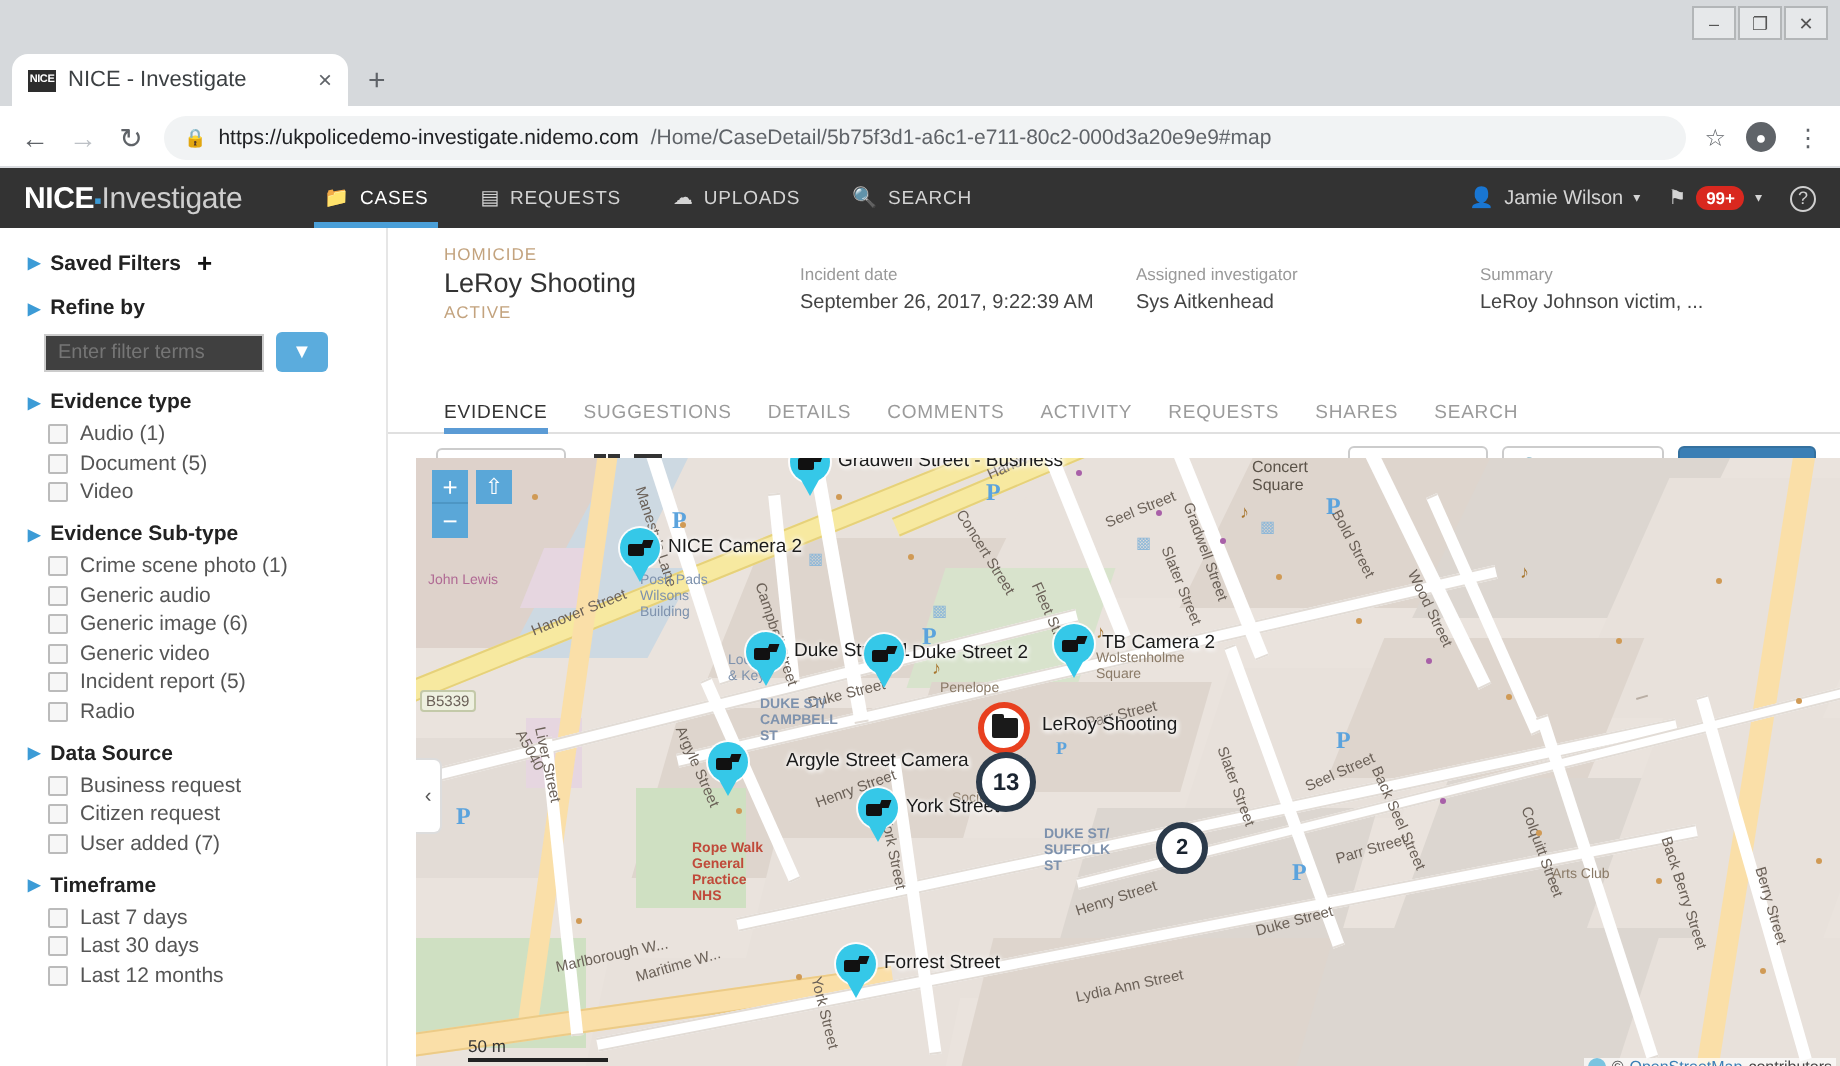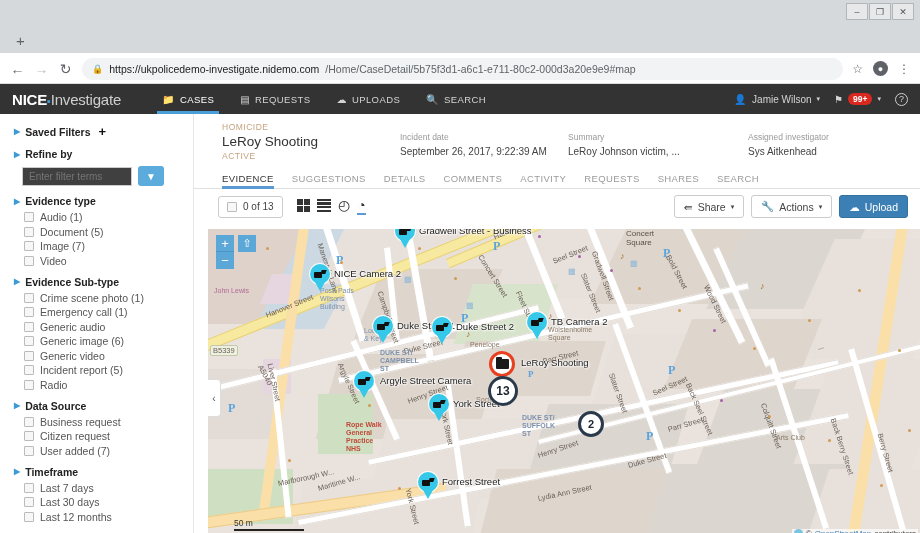--- a/index.html
+++ b/index.html
@@ -144,21 +144,21 @@
   .case-title { font-size: 13.5px; color: #333; margin: 2px 0 2px; }
   .case-status { color: #c3a37e; font-size: 8.5px; letter-spacing: 0.5px; }
   .meta-lbl { color: #999; font-size: 8.5px; }
   .meta-val { color: #444; font-size: 10px; margin-top: 4px; }
   .col-date { width: 168px; padding-top: 10px; }
   .col-inv { width: 172px; padding-top: 10px; }
   .col-sum { width: 180px; padding-top: 10px; }
 
   .tabs {
     display: flex; gap: 0; padding-left: 28px; border-bottom: 1px solid #e0e0e0;
-    height: 22px; align-items: flex-end;
+    height: 22px; align-items: flex-end; margin-top: 28px;
   }
   .tab-item {
     font-size: 9.5px; letter-spacing: 0.4px; color: #9b9b9b; padding: 0 9px 4px;
     position: relative;
   }
   .tab-item:first-child { padding-left: 0; }
   .tab-item.active { color: #333; }
   .tab-item.active::after {
     content: ""; position: absolute; left: 0; right: 9px; bottom: -1px;
     height: 3px; background: #5b9bd5;
@@ -334,20 +334,25 @@
 
 <div class="browser-top">
   <div class="win-controls">
     <div class="win-btn">–</div>
     <div class="win-btn">❐</div>
     <div class="win-btn">✕</div>
   </div>
 </div>
 
 <div class="tabstrip">
+  <div class="tab">
+    <div class="tab-favicon">NICE</div>
+    <div class="tab-title">NICE - Investigate</div>
+    <div class="tab-close">×</div>
+  </div>
   <div class="newtab">+</div>
 </div>
 
 <div class="omnibar">
   <div class="nav-ico">←</div>
   <div class="nav-ico fwd">→</div>
   <div class="nav-ico">↻</div>
   <div class="urlbox">
     <span class="lock">🔒</span>
     <span>https://ukpolicedemo-investigate.nidemo.com</span>
@@ -428,40 +433,32 @@
       <div class="opt">
         <span class="cbox"></span>
         <span>Audio (1)</span>
       </div>
       <div class="opt">
         <span class="cbox"></span>
         <span>Document (5)</span>
       </div>
       <div class="opt">
         <span class="cbox"></span>
-        <span>Image (7)</span>
-      </div>
-      <div class="opt">
-        <span class="cbox"></span>
         <span>Video</span>
       </div>
     </div>
 
     <div class="filter-group">
       <div class="grp-head">
         <span class="tri">▶</span>
         <span>Evidence Sub-type</span>
       </div>
       <div class="opt">
         <span class="cbox"></span>
         <span>Crime scene photo (1)</span>
-      </div>
-      <div class="opt">
-        <span class="cbox"></span>
-        <span>Emergency call (1)</span>
       </div>
       <div class="opt">
         <span class="cbox"></span>
         <span>Generic audio</span>
       </div>
       <div class="opt">
         <span class="cbox"></span>
         <span>Generic image (6)</span>
       </div>
       <div class="opt">
@@ -523,27 +520,27 @@
     <div class="case-head">
       <div class="case-col" style="width:178px;">
         <div class="case-type">HOMICIDE</div>
         <div class="case-title">LeRoy Shooting</div>
         <div class="case-status">ACTIVE</div>
       </div>
       <div class="case-col col-date">
         <div class="meta-lbl">Incident date</div>
         <div class="meta-val">September 26, 2017, 9:22:39 AM</div>
       </div>
+      <div class="case-col col-inv">
+        <div class="meta-lbl">Assigned investigator</div>
+        <div class="meta-val">Sys Aitkenhead</div>
+      </div>
       <div class="case-col col-sum">
         <div class="meta-lbl">Summary</div>
         <div class="meta-val">LeRoy Johnson victim, ...</div>
-      </div>
-      <div class="case-col col-inv">
-        <div class="meta-lbl">Assigned investigator</div>
-        <div class="meta-val">Sys Aitkenhead</div>
       </div>
     </div>
 
     <div class="tabs">
       <div class="tab-item active">EVIDENCE</div>
       <div class="tab-item">SUGGESTIONS</div>
       <div class="tab-item">DETAILS</div>
       <div class="tab-item">COMMENTS</div>
       <div class="tab-item">ACTIVITY</div>
       <div class="tab-item">REQUESTS</div>
@@ -796,21 +793,21 @@
           <div class="tail"></div>
         </div>
         <div class="marker-lbl" style="left:343px;top:87px;">TB Camera 2</div>
 
         <div class="cam-pin" style="left:146px;top:142px;">
           <div class="head">
               <span class="cam-glyph"></span>
             </div>
           <div class="tail"></div>
         </div>
-        <div class="marker-lbl" style="left:172px;top:146px;">Argyle Street Camera</div>
+        <div class="marker-lbl" style="left:185px;top:146px;">Argyle Street Camera</div>
 
         <div class="cam-pin" style="left:221px;top:165px;">
           <div class="head">
               <span class="cam-glyph"></span>
             </div>
           <div class="tail"></div>
         </div>
         <div class="marker-lbl" style="left:245px;top:169px;">York Street</div>
 
         <div class="cam-pin" style="left:210px;top:243px;">

